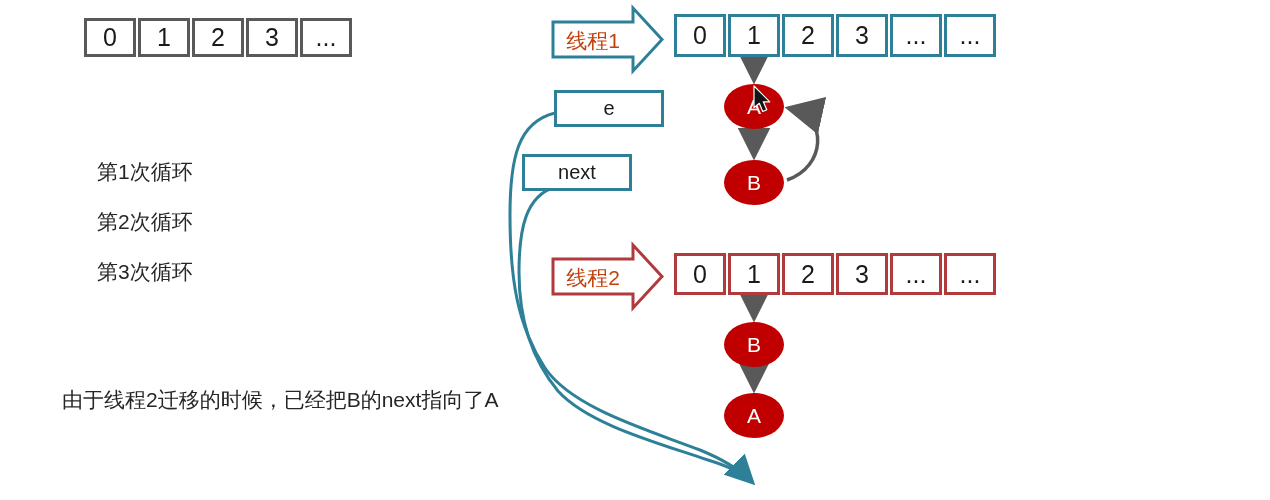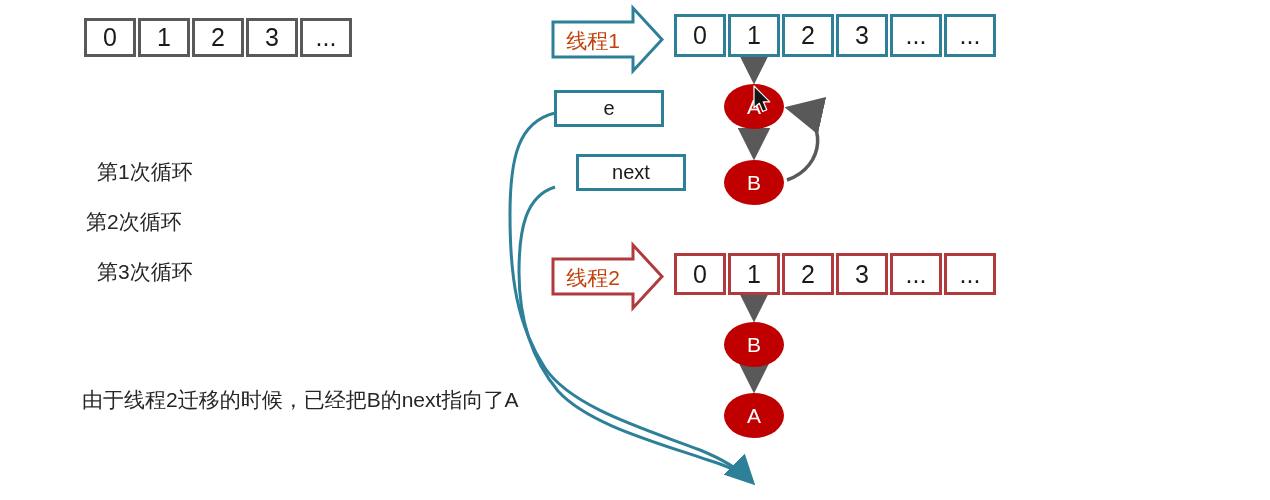--- a/index.html
+++ b/index.html
@@ -73,24 +73,24 @@
 
   <div class="abs array array-gray" style="left:84px;top:18px;">
     <div class="cell">0</div>
     <div class="cell">1</div>
     <div class="cell">2</div>
     <div class="cell">3</div>
     <div class="cell">...</div>
   </div>
 
   <div class="abs loop-label" style="left:97px;top:158px;">第1次循环</div>
-  <div class="abs loop-label" style="left:86px;top:208px;">第2次循环</div>
+  <div class="abs loop-label" style="left:97px;top:208px;">第2次循环</div>
   <div class="abs loop-label" style="left:97px;top:258px;text-align:right;">第3次循环</div>
 
-  <div class="abs caption" style="left:62px;top:386px;margin-left:20px;">由于线程2迁移的时候，已经把B的next指向了A</div>
+  <div class="abs caption" style="left:62px;top:386px;">由于线程2迁移的时候，已经把B的next指向了A</div>
 
   <div class="abs thread-label" style="left:553px;top:27px;width:80px;">线程1</div>
 
   <div class="abs array array-teal" style="left:674px;top:14px;">
     <div class="cell">0</div>
     <div class="cell">1</div>
     <div class="cell">2</div>
     <div class="cell">3</div>
     <div class="cell">...</div>
     <div class="cell">...</div>
@@ -99,21 +99,21 @@
   <div class="abs node" style="left:724px;top:84px;">
     <span>A</span>
   </div>
   <div class="abs node" style="left:724px;top:160px;">
     <span>B</span>
   </div>
 
   <div class="abs varbox" style="left:554px;top:90px;">
     <span>e</span>
   </div>
-  <div class="abs varbox" style="left:576px;top:154px;">
+  <div class="abs varbox" style="left:522px;top:154px;">
     <span>next</span>
   </div>
 
   <div class="abs thread-label" style="left:553px;top:264px;width:80px;">线程2</div>
 
   <div class="abs array array-red" style="left:674px;top:253px;">
     <div class="cell">0</div>
     <div class="cell">1</div>
     <div class="cell">2</div>
     <div class="cell">3</div>

